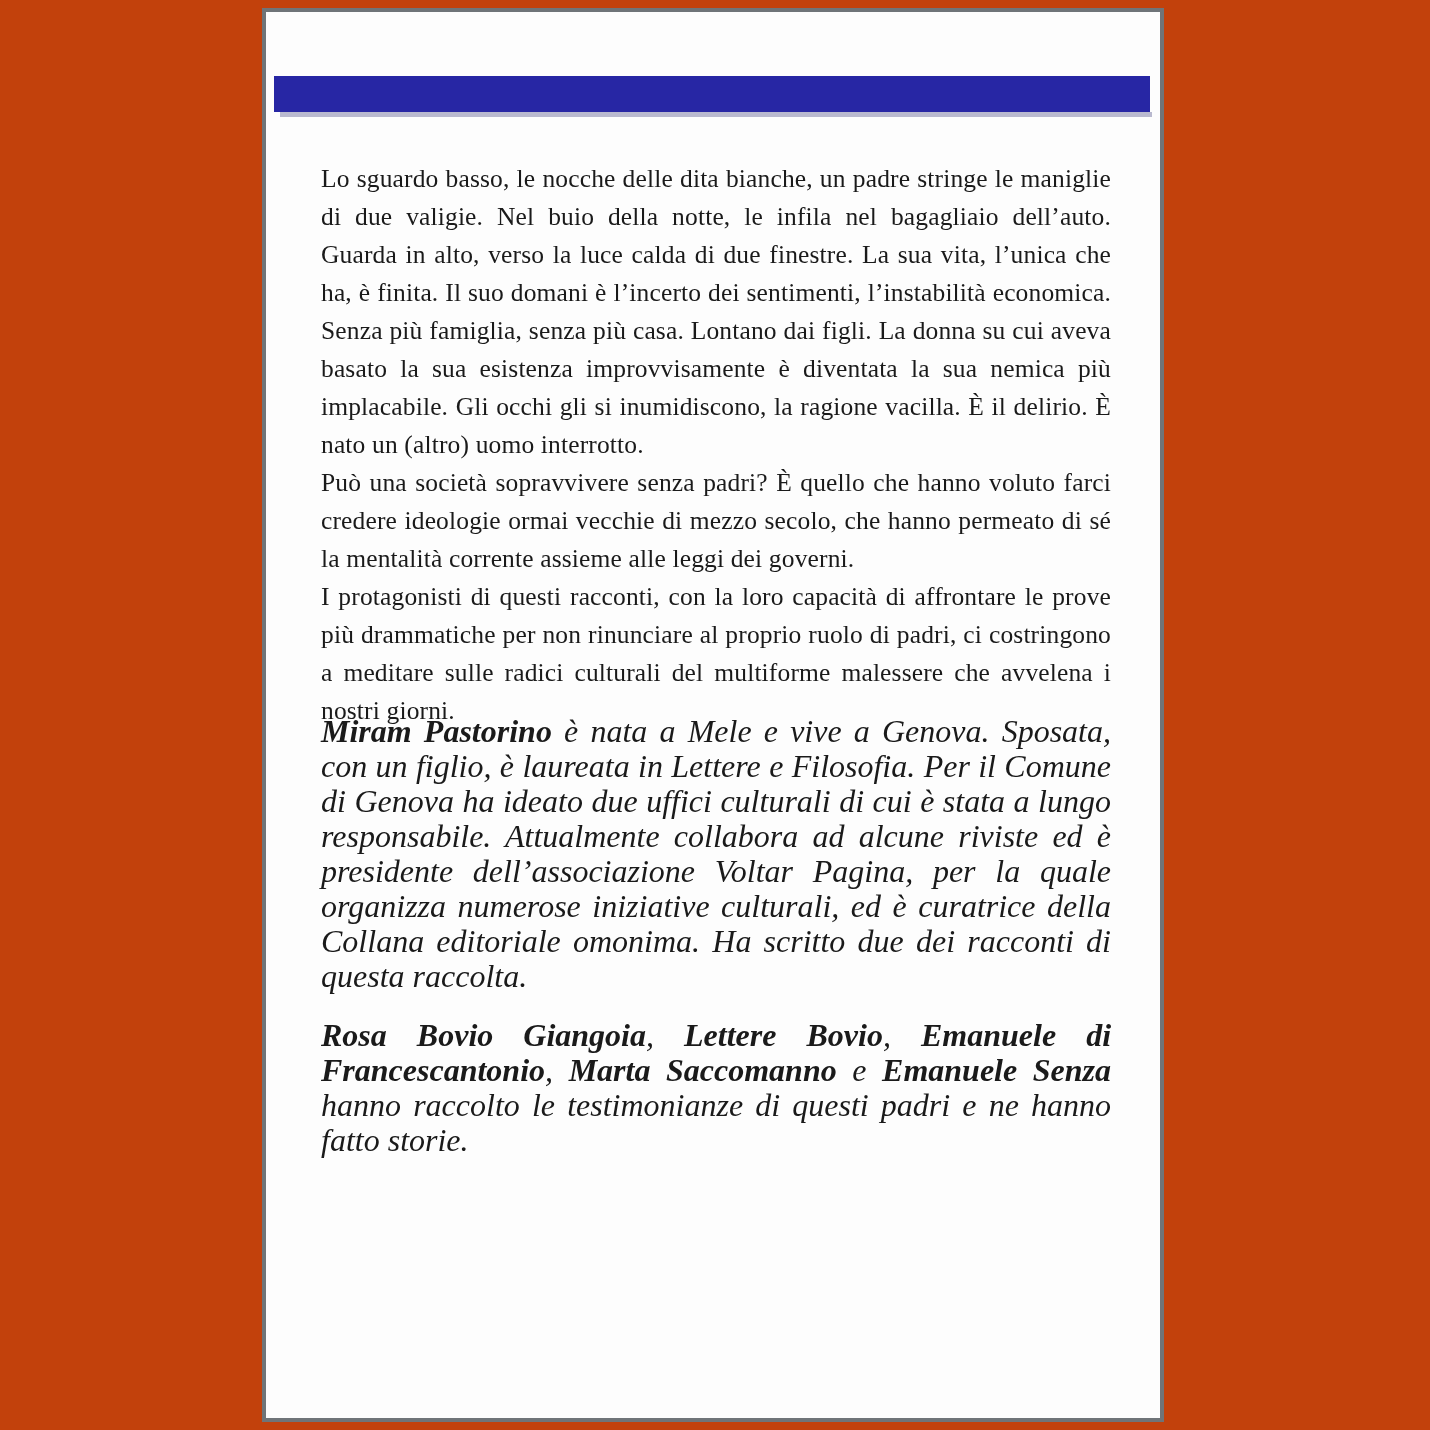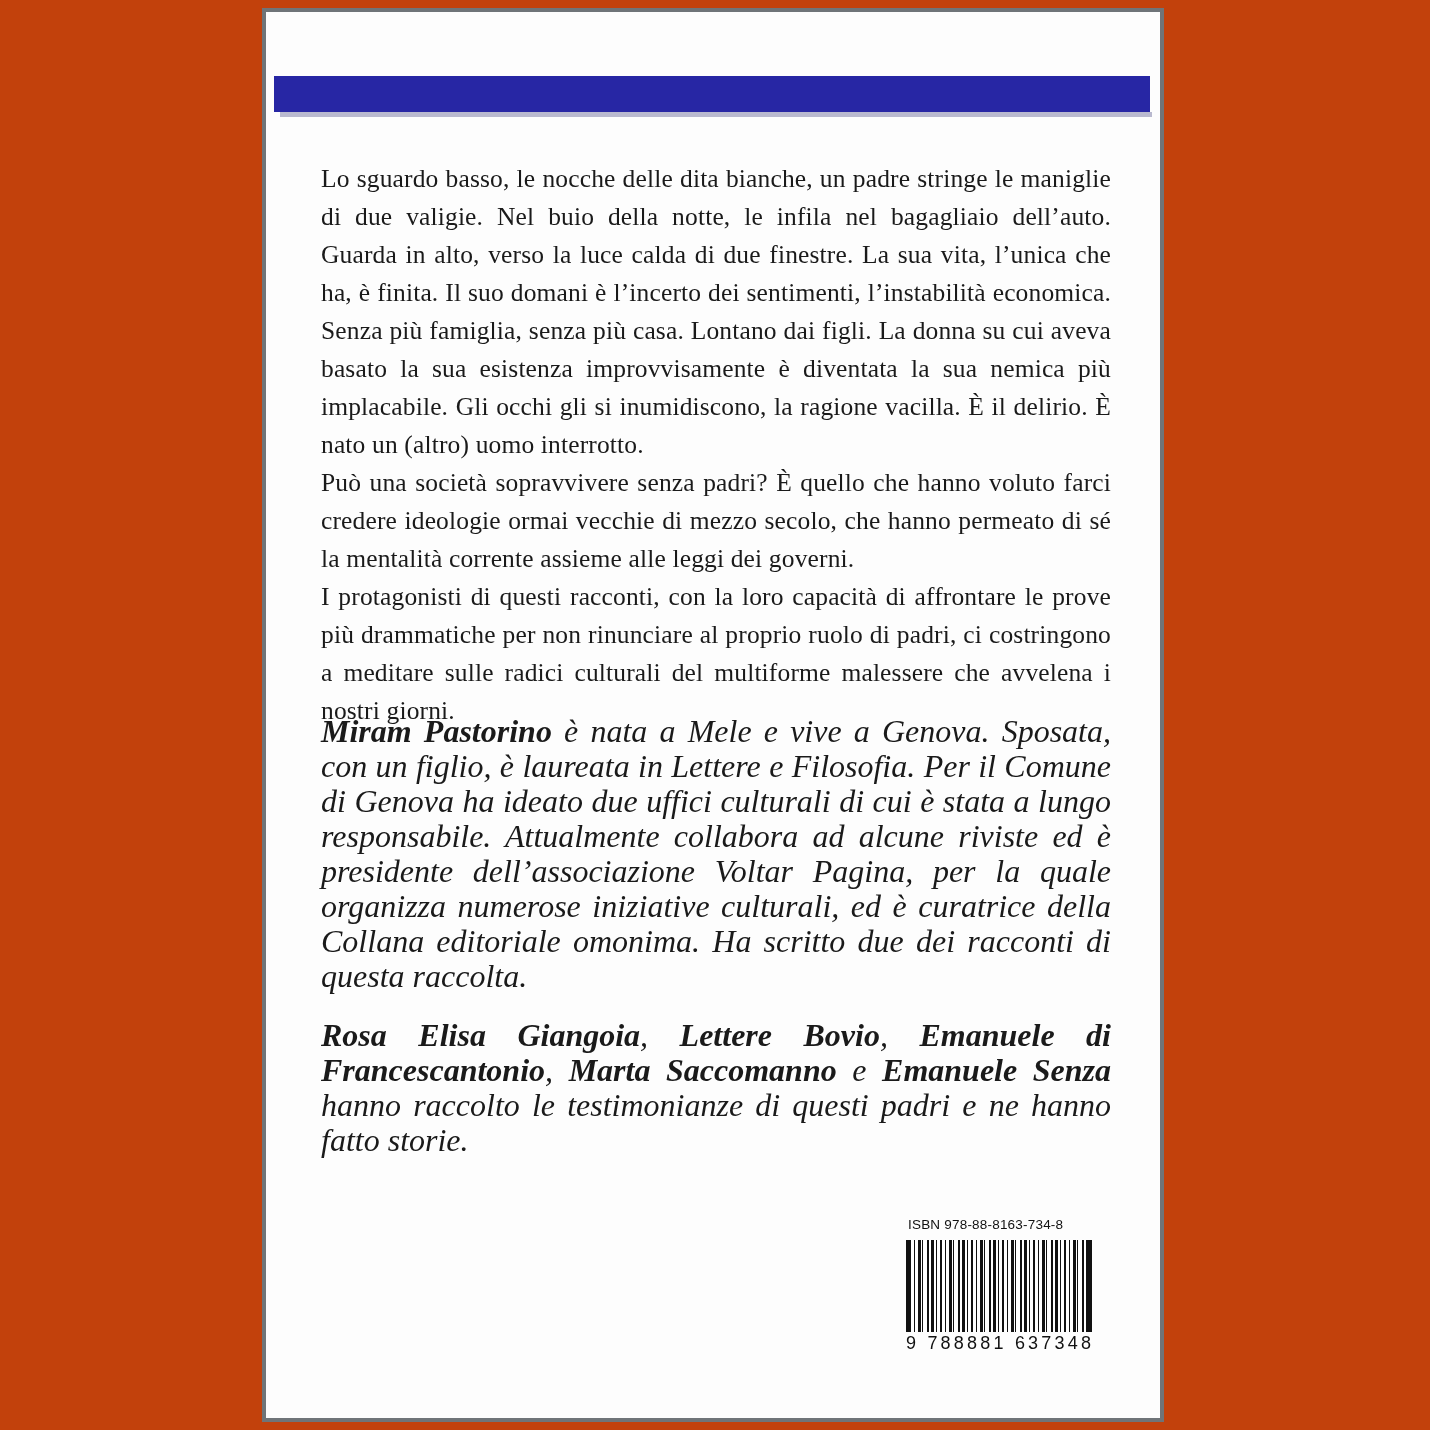--- a/index.html
+++ b/index.html
@@ -151,24 +151,19 @@
       <div class="blue-band-shadow"></div>
 
       <div class="blurb">
         <p>Lo sguardo basso, le nocche delle dita bianche, un padre stringe le maniglie di due valigie. Nel buio della notte, le infila nel bagagliaio dell’auto. Guarda in alto, verso la luce calda di due finestre. La sua vita, l’unica che ha, è finita. Il suo domani è l’incerto dei sentimenti, l’instabilità economica. Senza più famiglia, senza più casa. Lontano dai figli. La donna su cui aveva basato la sua esistenza improvvisamente è diventata la sua nemica più implacabile. Gli occhi gli si inumidiscono, la ragione vacilla. È il delirio. È nato un (altro) uomo interrotto.</p>
         <p>Può una società sopravvivere senza padri? È quello che hanno voluto farci credere ideologie ormai vecchie di mezzo secolo, che hanno permeato di sé la mentalità corrente assieme alle leggi dei governi.</p>
         <p>I protagonisti di questi racconti, con la loro capacità di affrontare le prove più drammatiche per non rinunciare al proprio ruolo di padri, ci costringono a meditare sulle radici culturali del multiforme malessere che avvelena i nostri giorni.</p>
       </div>
 
       <div class="bio">
         <p><b>Miram Pastorino</b><span> è nata a Mele e vive a Genova. Sposata, con un figlio, è laureata in Lettere e Filosofia. Per il Comune di Genova ha ideato due uffici culturali di cui è stata a lungo responsabile. Attualmente collabora ad alcune riviste ed è presidente dell’associazione Voltar Pagina, per la quale organizza numerose iniziative culturali, ed è curatrice della Collana editoriale omonima. Ha scritto due dei racconti di questa raccolta.</span></p>
-        <p class="second"><b>Rosa Elisa Giangoia</b><span>, </span><b>Lettere Bovio</b><span>, </span><b>Emanuele di Francescantonio</b><span>, </span><b>Marta Saccomanno</b><span> e </span><b>Emanuele Senza</b><span> hanno raccolto le testimonianze di questi padri e ne hanno fatto storie.</span></p>
+        <p class="second"><b>Rosa Bovio Giangoia</b><span>, </span><b>Lettere Bovio</b><span>, </span><b>Emanuele di Francescantonio</b><span>, </span><b>Marta Saccomanno</b><span> e </span><b>Emanuele Senza</b><span> hanno raccolto le testimonianze di questi padri e ne hanno fatto storie.</span></p>
       </div>
 
-      <div class="isbn-block">
-        <div class="isbn-text">ISBN 978-88-8163-734-8</div>
-        <div class="barcode"></div>
-        <div class="barcode-digits">9 788881 637348</div>
-      </div>
 
     </div>
   </div>
 </div>
 
 </body></html>

